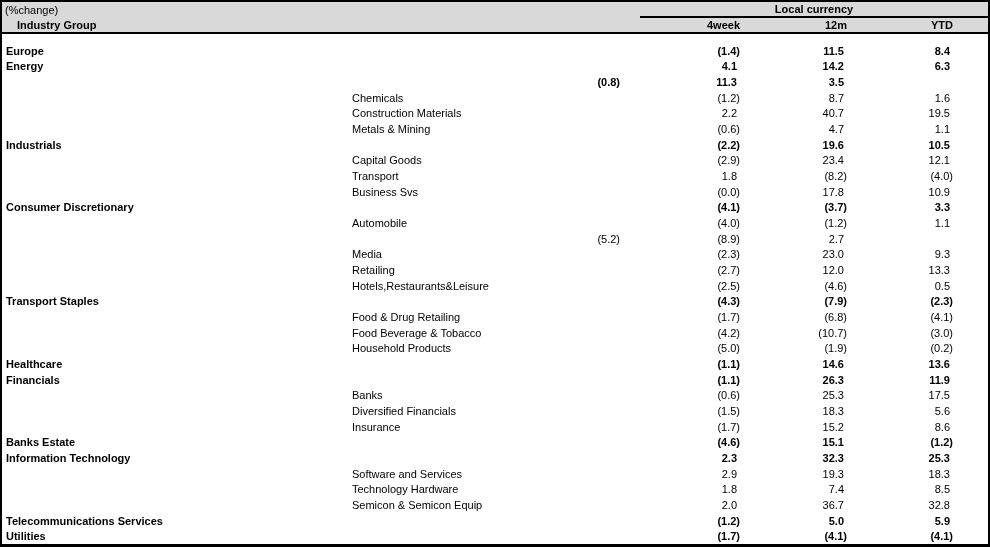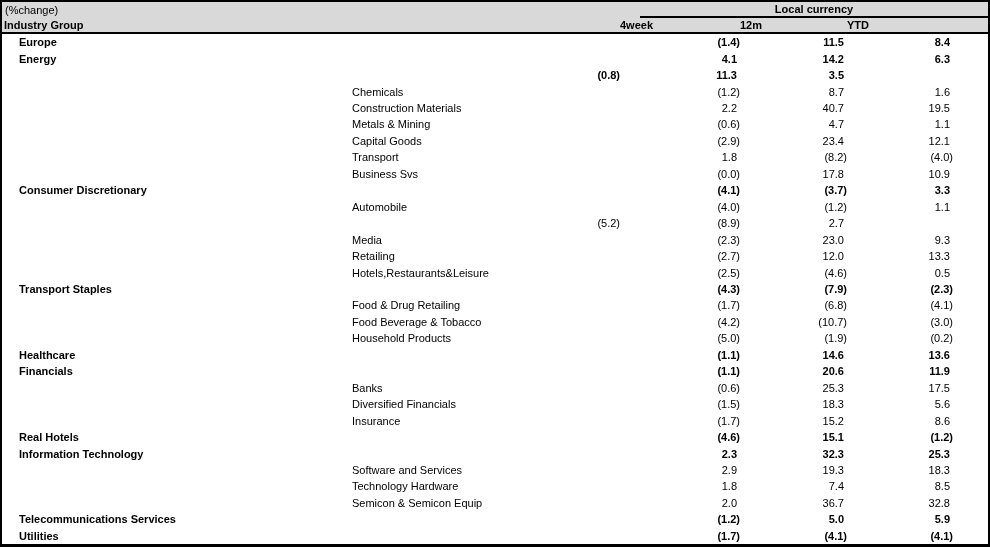--- a/index.html
+++ b/index.html
@@ -55,58 +55,59 @@
     white-space: nowrap;
   }
   .hdr-row2 {
     display: grid;
     grid-template-columns: 1fr 120px 107px 106px 35px;
     height: 14px;
     align-items: center;
     font-weight: bold;
   }
   .hdr-row2 .label {
-    padding-left: 2px;
+    padding-left: 15px;
     white-space: nowrap;
   }
   .hdr-row2 .num {
+    text-align: right;
     white-space: nowrap;
   }
   
   .table-body {
     flex: 1 1 auto;
     display: flex;
     flex-direction: column;
   }
   .row {
     flex: 1 1 auto;
     display: grid;
     grid-template-columns: 1fr 120px 107px 106px 35px;
     align-items: center;
   }
   .row.group { font-weight: bold; }
   .row.sub   { font-weight: normal; margin-left: 24px; }
   .cell.label {
-    padding-left: 17px;
+    padding-left: 4px;
     white-space: nowrap;
     overflow: hidden;
   }
   .row.sub .cell.label { padding-left: 326px; }
   .cell.num {
     text-align: right;
     white-space: nowrap;
   }
   
   .cell.num span.no-paren { margin-right: 3px; display: inline-block; }
   .cell.spacer { height: 100%; }
 </style>
 </head>
 <body>
 
-<div id="table-root" style="--header-bg: #d9d9d9; --border: #000000; color: rgb(0, 0, 0);">
+<div id="table-root" style="--header-bg: #d9d9d9; --border: #000000; color: rgb(0, 0, 0); gap: 9px;">
 
   <div class="table-header">
     <div class="hdr-row1">
       <span class="pct-change">(%change)</span>
       <div class="currency-group">Local currency</div>
     </div>
     <div class="hdr-row2">
       <div class="label">Industry Group</div>
       <div class="num">4week</div>
       <div class="num">12m</div>
@@ -150,20 +151,27 @@
         <div class="cell num"><span class="no-paren">19.5</span></div>
         <div class="cell spacer"></div>
       </div>
       <div class="row sub">
         <div class="cell label">Metals &amp; Mining</div>
         <div class="cell num"><span>(0.6)</span></div>
         <div class="cell num"><span class="no-paren">4.7</span></div>
         <div class="cell num"><span class="no-paren">1.1</span></div>
         <div class="cell spacer"></div>
       </div>
+      <div class="row group">
+        <div class="cell label">Industrials</div>
+        <div class="cell num"><span>(2.2)</span></div>
+        <div class="cell num"><span class="no-paren">19.6</span></div>
+        <div class="cell num"><span class="no-paren">10.5</span></div>
+        <div class="cell spacer"></div>
+      </div>
       <div class="row sub">
         <div class="cell label">Capital Goods</div>
         <div class="cell num"><span>(2.9)</span></div>
         <div class="cell num"><span class="no-paren">23.4</span></div>
         <div class="cell num"><span class="no-paren">12.1</span></div>
         <div class="cell spacer"></div>
       </div>
       <div class="row sub">
         <div class="cell label">Transport</div>
         <div class="cell num"><span class="no-paren">1.8</span></div>
@@ -250,21 +258,21 @@
       <div class="row group">
         <div class="cell label">Healthcare</div>
         <div class="cell num"><span>(1.1)</span></div>
         <div class="cell num"><span class="no-paren">14.6</span></div>
         <div class="cell num"><span class="no-paren">13.6</span></div>
         <div class="cell spacer"></div>
       </div>
       <div class="row group">
         <div class="cell label">Financials</div>
         <div class="cell num"><span>(1.1)</span></div>
-        <div class="cell num"><span class="no-paren">20.6</span></div>
+        <div class="cell num"><span class="no-paren">26.3</span></div>
         <div class="cell num"><span class="no-paren">11.9</span></div>
         <div class="cell spacer"></div>
       </div>
       <div class="row sub">
         <div class="cell label">Banks</div>
         <div class="cell num"><span>(0.6)</span></div>
         <div class="cell num"><span class="no-paren">25.3</span></div>
         <div class="cell num"><span class="no-paren">17.5</span></div>
         <div class="cell spacer"></div>
       </div>
@@ -276,21 +284,21 @@
         <div class="cell spacer"></div>
       </div>
       <div class="row sub">
         <div class="cell label">Insurance</div>
         <div class="cell num"><span>(1.7)</span></div>
         <div class="cell num"><span class="no-paren">15.2</span></div>
         <div class="cell num"><span class="no-paren">8.6</span></div>
         <div class="cell spacer"></div>
       </div>
       <div class="row group">
-        <div class="cell label">Real Hotels</div>
+        <div class="cell label">Banks Estate</div>
         <div class="cell num"><span>(4.6)</span></div>
         <div class="cell num"><span class="no-paren">15.1</span></div>
         <div class="cell num"><span>(1.2)</span></div>
         <div class="cell spacer"></div>
       </div>
       <div class="row group">
         <div class="cell label">Information Technology</div>
         <div class="cell num"><span class="no-paren">2.3</span></div>
         <div class="cell num"><span class="no-paren">32.3</span></div>
         <div class="cell num"><span class="no-paren">25.3</span></div>

